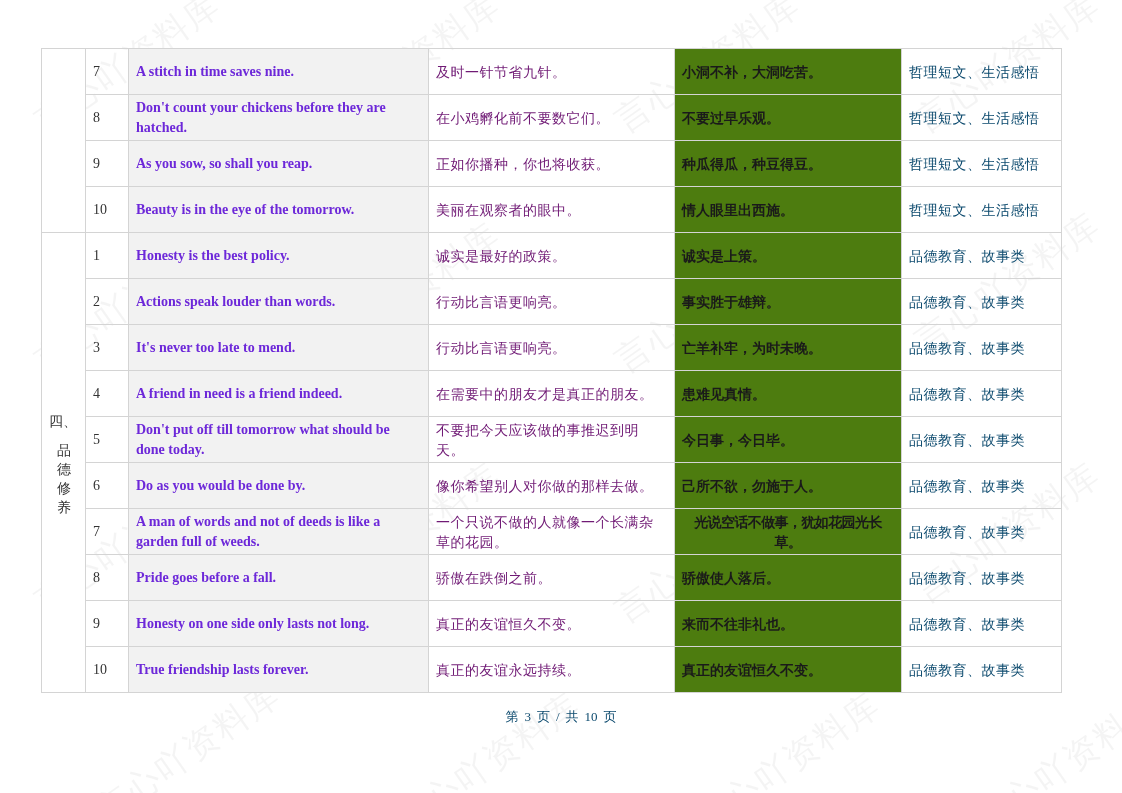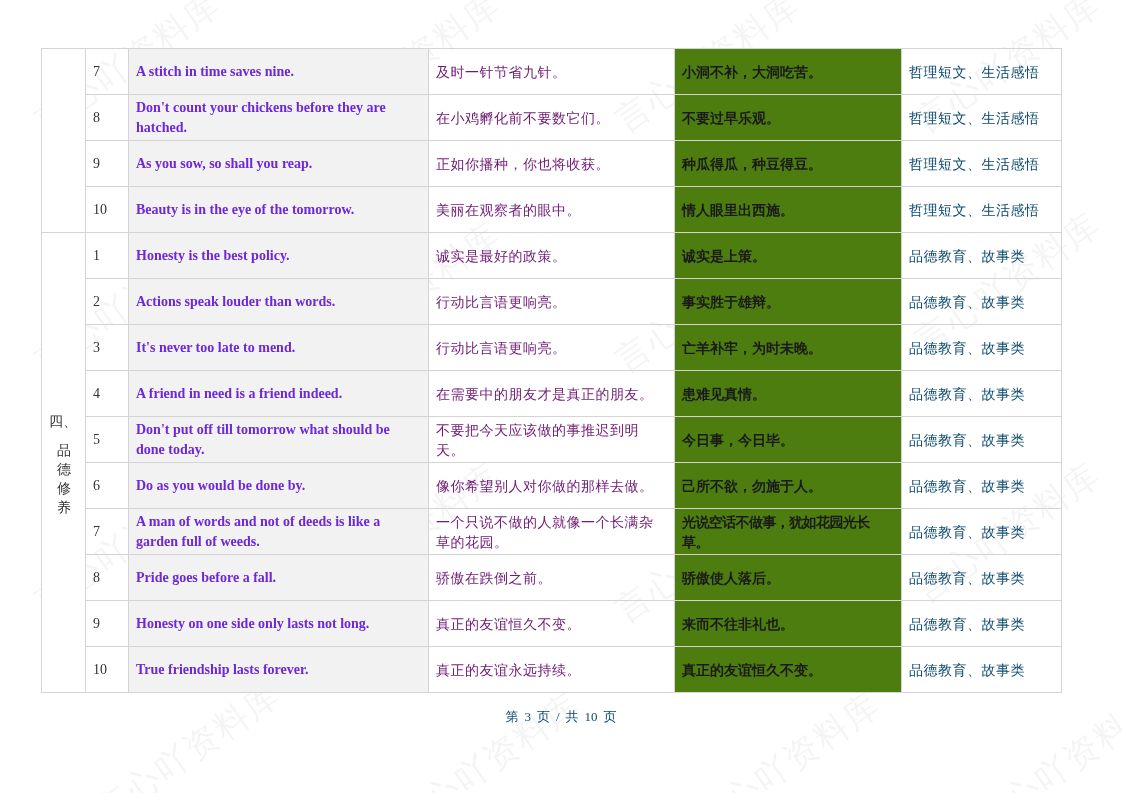--- a/index.html
+++ b/index.html
@@ -222,21 +222,21 @@
         <td class="num">6</td>
         <td class="en">Do as you would be done by.</td>
         <td class="cn">像你希望别人对你做的那样去做。</td>
         <td class="idiom">己所不欲，勿施于人。</td>
         <td class="type">品德教育、故事类</td>
       </tr>
       <tr>
         <td class="num">7</td>
         <td class="en">A man of words and not of deeds is like a garden full of weeds.</td>
         <td class="cn">一个只说不做的人就像一个长满杂草的花园。</td>
-        <td class="idiom" style="letter-spacing:-0.6px;">光说空话不做事，犹如花园光长草。</td>
+        <td class="idiom" style="letter-spacing:-0.6px;text-align:center;">光说空话不做事，犹如花园光长草。</td>
         <td class="type">品德教育、故事类</td>
       </tr>
       <tr>
         <td class="num">8</td>
         <td class="en">Pride goes before a fall.</td>
         <td class="cn">骄傲在跌倒之前。</td>
         <td class="idiom">骄傲使人落后。</td>
         <td class="type">品德教育、故事类</td>
       </tr>
       <tr>

